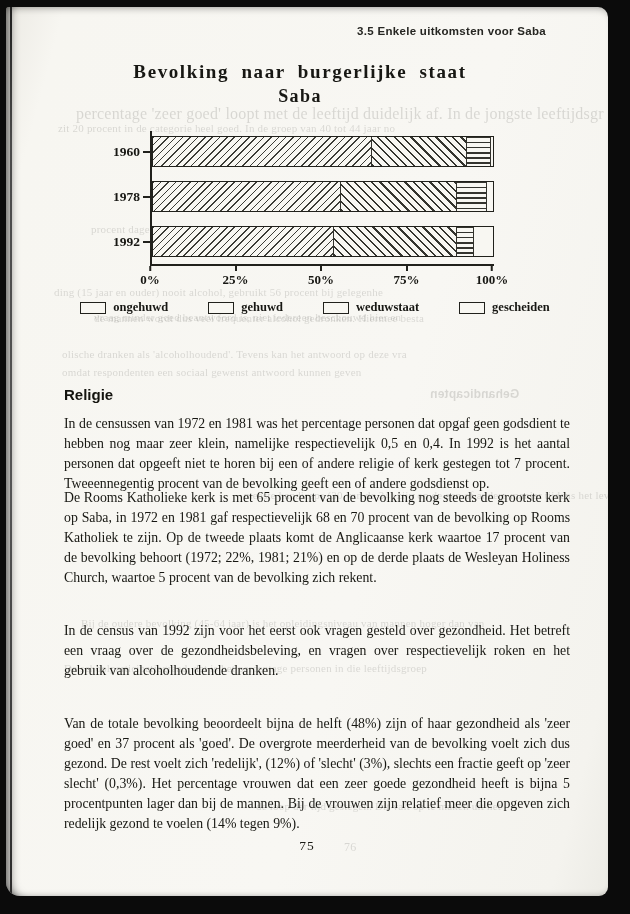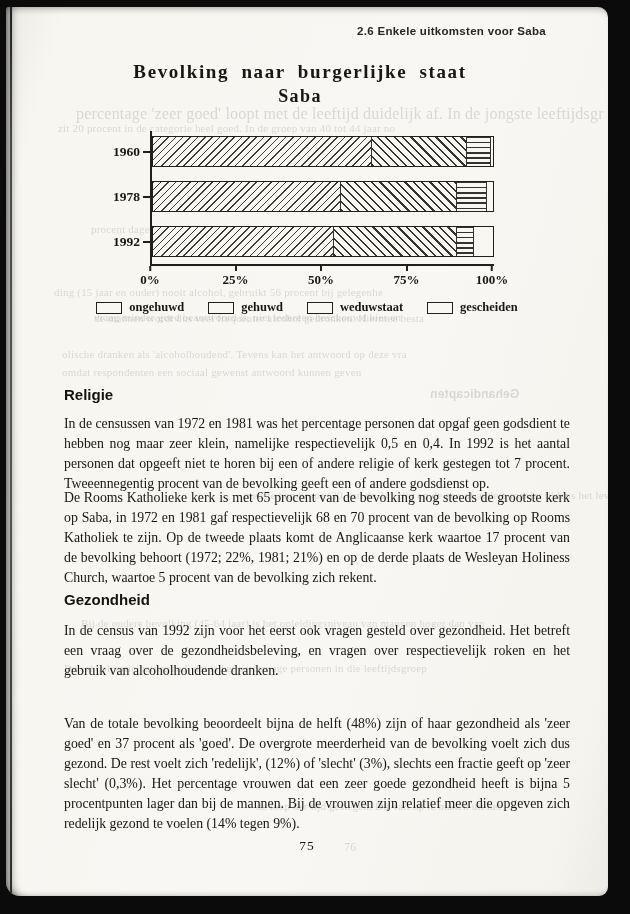--- a/index.html
+++ b/index.html
@@ -46,21 +46,21 @@
   .seg:first-child{border-left:none;}
   .pat-hatch-fwd{background-image:repeating-linear-gradient(135deg,#3c3c36 0,#3c3c36 1.1px,transparent 1.1px,transparent 5.2px);}
   .pat-hatch-back{background-image:repeating-linear-gradient(45deg,#34342e 0,#34342e 1.6px,transparent 1.6px,transparent 5.9px);}
   .pat-hlines{background-image:repeating-linear-gradient(to bottom,#34342e 0,#34342e 1.3px,transparent 1.3px,transparent 5.1px);}
   .pat-blank{background:#f8f7f2;}
   .x-axis{position:relative;margin-left:46px;width:342px;height:26px;}
   .x-tick{position:absolute;top:0;transform:translateX(-50%);text-align:center;
     font-weight:bold;font-size:13px;}
   .x-tick::before{content:'';display:block;width:2px;height:5px;background:#21211c;margin:0 auto 1px;}
   .legend{display:flex;justify-content:center;gap:24px;margin-top:8px;margin-left:14px;}
-  .legend-item{display:flex;align-items:center;gap:7px;font-weight:bold;font-size:12.5px;}
+  .legend-item{display:flex;align-items:center;gap:7px;font-weight:bold;font-size:12.5px;margin-left:16px;}
   .swatch{width:26px;height:12px;border:1.2px solid #21211c;box-sizing:border-box;background:#f8f7f2;}
   
   .h2{position:absolute;left:58px;width:506px;margin:0;
     font-family:"Liberation Sans",sans-serif;font-weight:bold;font-size:15px;color:#14140f;}
   .para{position:absolute;left:58px;width:506px;margin:0;
     font-size:13.8px;line-height:1.45;text-align:justify;color:#171712;}
   .h-religie{top:379px;} .p1{top:407px;} .p2{top:481px;}
   .h-gezondheid{top:584px;} .p3{top:614px;} .p4{top:673px;} .p5{top:707px;}
   .pageno{position:absolute;top:831px;left:0;width:100%;text-align:center;
     font-size:13.5px;color:#1b1b16;letter-spacing:1px;}
@@ -81,21 +81,21 @@
       <div class="ghost" style="left: 56px; top: 341px; font-size: 11px;">olische dranken als 'alcoholhoudend'. Tevens kan het antwoord op deze vra</div>
       <div class="ghost" style="left: 56px; top: 359px; font-size: 11px;">omdat respondenten een sociaal gewenst antwoord kunnen geven</div>
       <div class="ghost mirror bold" style="left: 424px; top: 380px; font-size: 12px;">Gehandicapten</div>
       <div class="ghost" style="left: 238px; top: 482px; font-size: 11px;">meeste handicaps (30 van de 34) zijn op de een of andere manier tijdens het leven</div>
       <div class="ghost" style="left: 75px; top: 610px; font-size: 11px;">Bij de oudere bevolking (45-64 jaar) is het opleidingsniveau van mannen hoger dan van</div>
       <div class="ghost" style="left: 58px; top: 655px; font-size: 11px;">De schoolparticipatiegraad, dat is het percentage personen in die leeftijdsgroep</div>
       <div class="ghost" style="left: 250px; top: 793px; font-size: 11px;">de loop der tijd gestegen. Dit valt op te maken uit het</div>
       <div class="ghost" style="left: 338px; top: 833px; font-size: 12px;">76</div>
     </div>
 
-  <div class="header">2.6  Enkele uitkomsten voor Saba</div>
+  <div class="header">3.5  Enkele uitkomsten voor Saba</div>
 
   <section class="chart">
     <div class="chart-title">Bevolking naar burgerlijke staat</div>
     <div class="chart-subtitle">Saba</div>
     <div class="plot">
       <div id="bars">
           <div class="bar-row">
             <div class="year-label">1960</div>
             <div class="bar">
               <div class="seg pat-hatch-fwd" style="width: 64%;"></div>
@@ -148,18 +148,17 @@
           <div class="swatch pat-blank"></div>
           <span>gescheiden</span>
         </div>
       </div>
   </section>
 
   <h2 class="h2 h-religie">Religie</h2>
   <p class="para p1">In de censussen van 1972 en 1981 was het percentage personen dat opgaf geen godsdient te hebben nog maar zeer klein, namelijke respectievelijk 0,5 en 0,4. In 1992 is het aantal personen dat opgeeft niet te horen bij een of andere religie of kerk gestegen tot 7 procent. Tweeennegentig procent van de bevolking geeft een of andere godsdienst op.</p>
   <p class="para p2">De Rooms Katholieke kerk is met 65 procent van de bevolking nog steeds de grootste kerk op Saba, in 1972 en 1981 gaf respectievelijk 68 en 70 procent van de bevolking op Rooms Katholiek te zijn. Op de tweede plaats komt de Anglicaanse kerk waartoe 17 procent van de bevolking behoort (1972; 22%, 1981; 21%) en op de derde plaats de Wesleyan Holiness Church, waartoe 5 procent van de bevolking zich rekent.</p>
 
-  <h2 class="h2 h-gezondheid">Gezondheid</h2>
   <p class="para p3">In de census van 1992 zijn voor het eerst ook vragen gesteld over gezondheid. Het betreft een vraag over de gezondheidsbeleving, en vragen over respectievelijk roken en het gebruik van alcoholhoudende dranken.</p>
   <p class="para p5">Van de totale bevolking beoordeelt bijna de helft (48%) zijn of haar gezondheid als 'zeer goed' en 37 procent als 'goed'. De overgrote meerderheid van de bevolking voelt zich dus gezond. De rest voelt zich 'redelijk', (12%) of 'slecht' (3%), slechts een fractie geeft op 'zeer slecht' (0,3%). Het percentage vrouwen dat een zeer goede gezondheid heeft is bijna 5 procentpunten lager dan bij de mannen. Bij de vrouwen zijn relatief meer die opgeven zich redelijk gezond te voelen (14% tegen 9%).</p>
 
   <div class="pageno">75</div>
 </div>
 
 </body></html>

